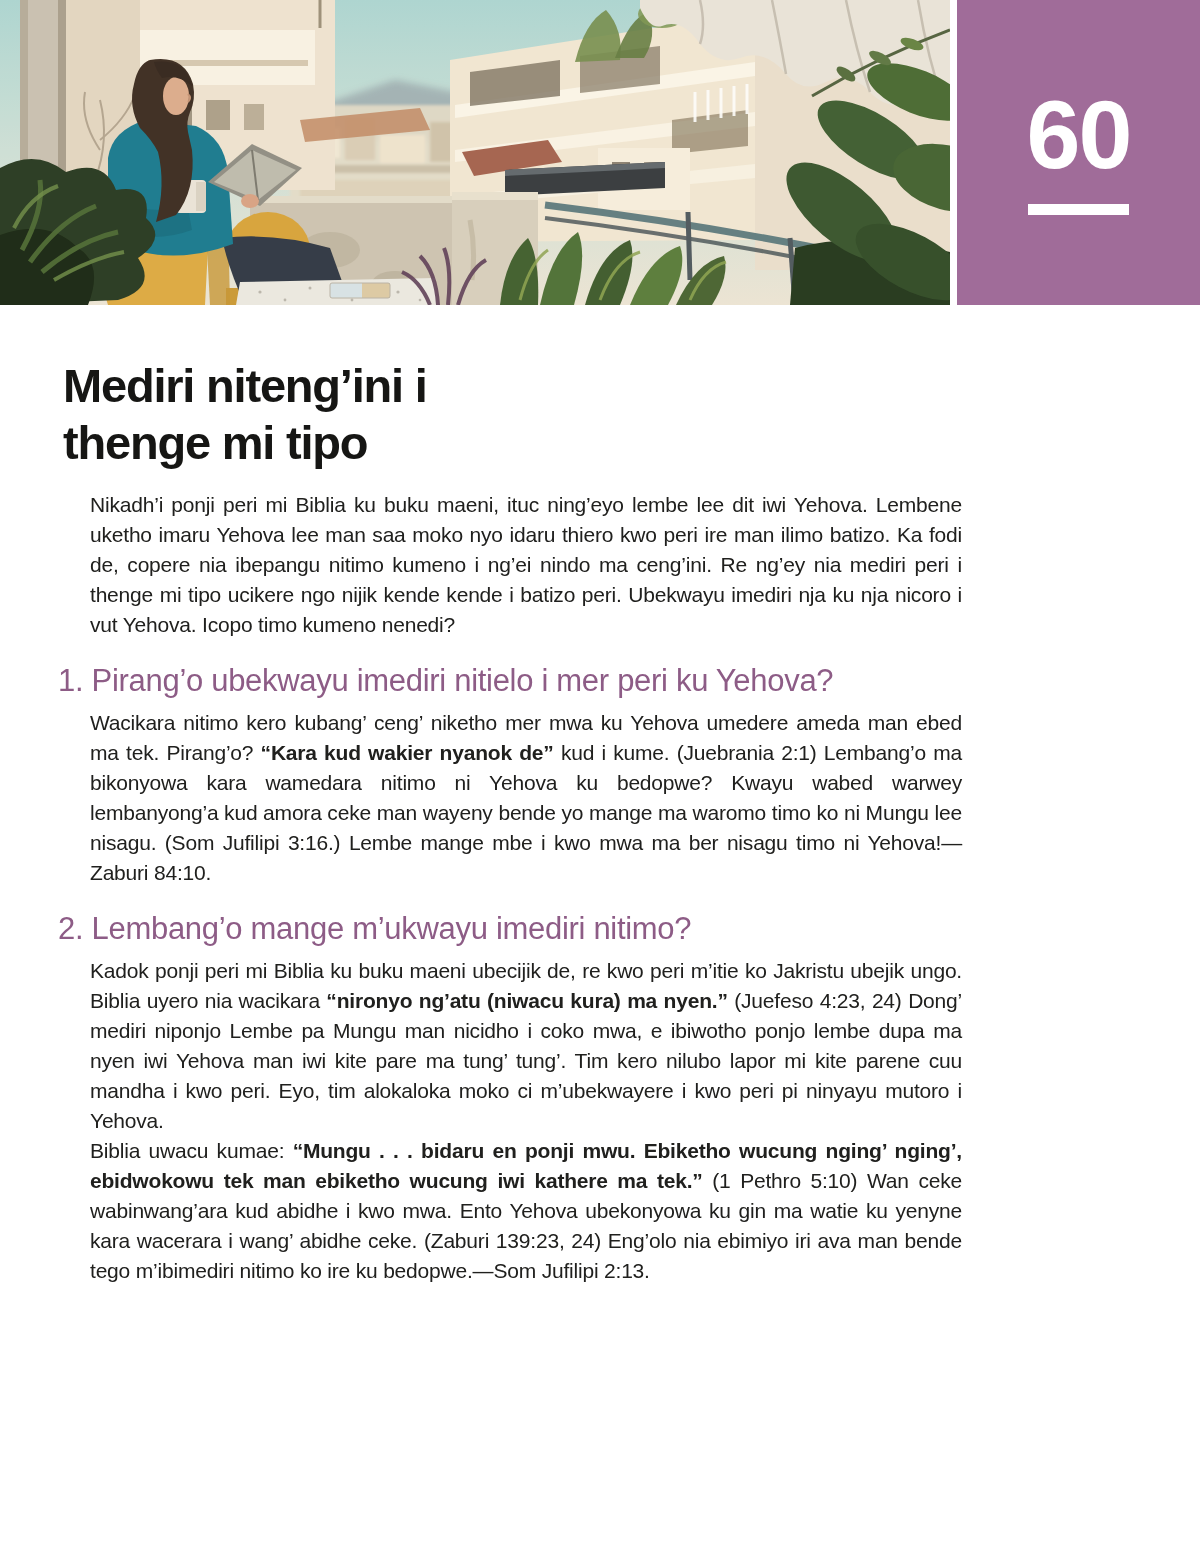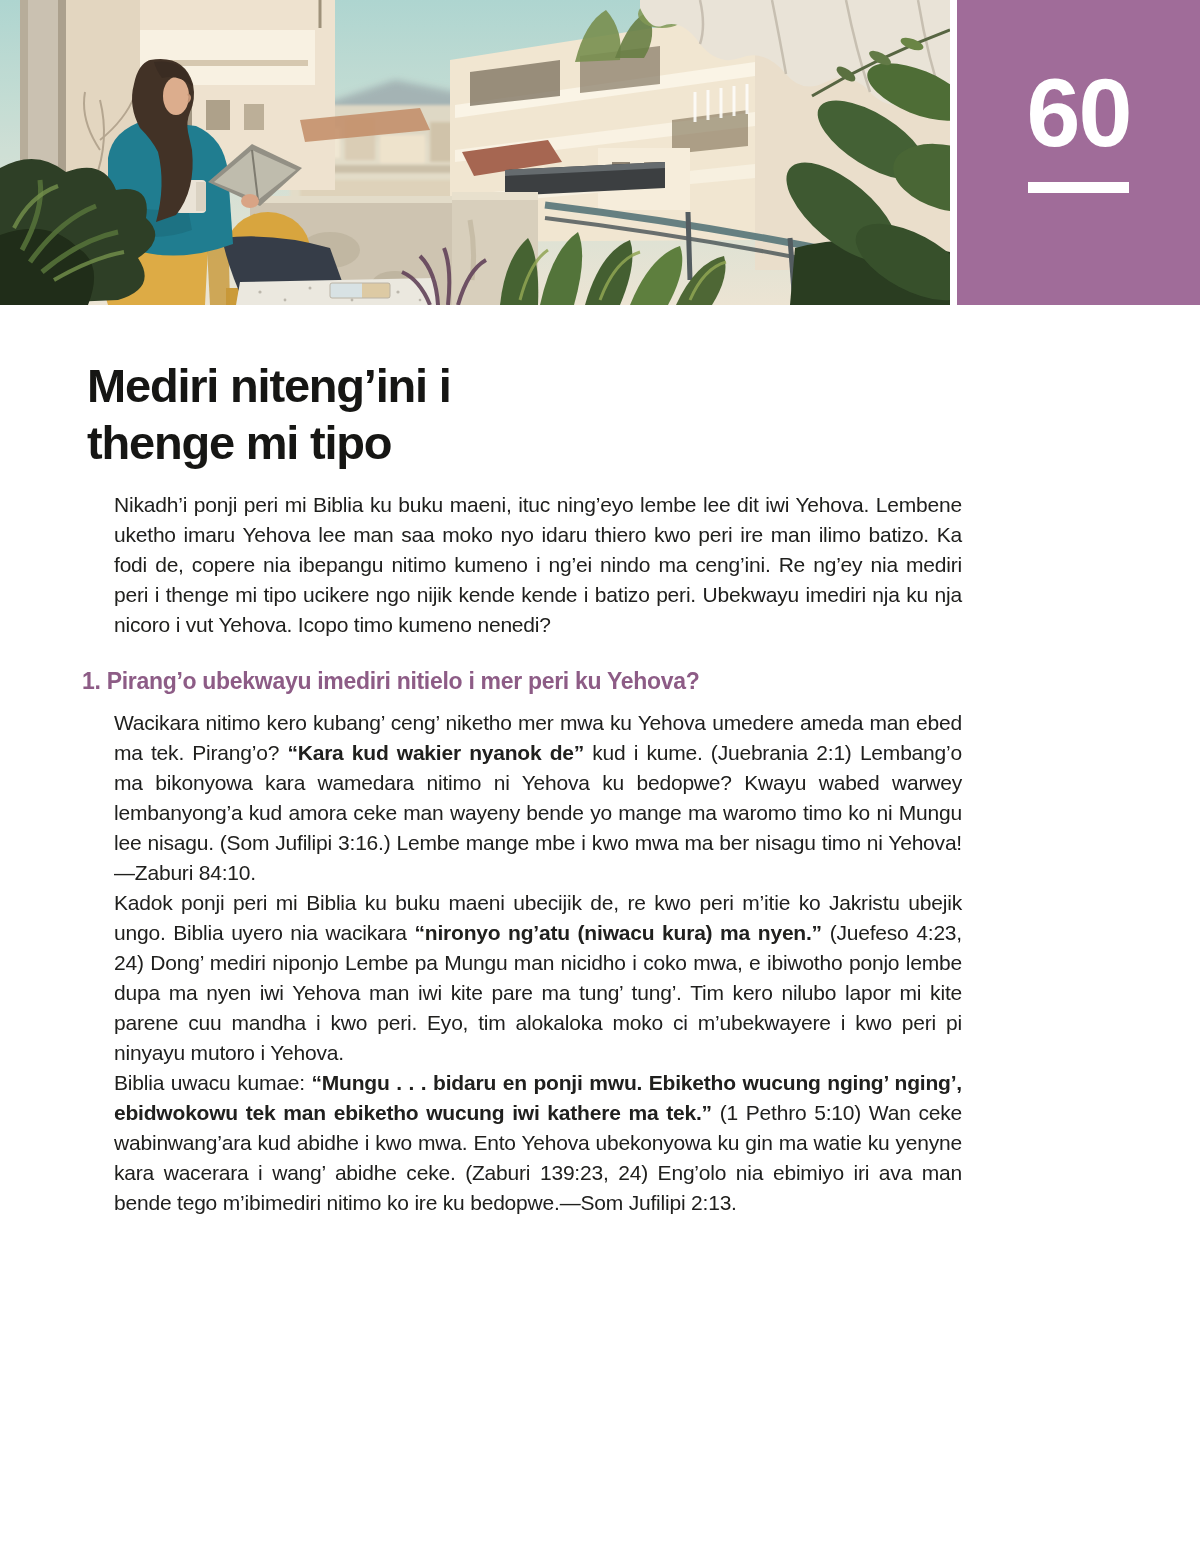--- a/index.html
+++ b/index.html
@@ -22,61 +22,61 @@
   .hero { display: flex; height: 305px; }
   .hero-photo { width: 950px; height: 305px; flex: 0 0 auto; overflow: hidden; }
   .hero-photo svg { display: block; }
   .hero-gap { width: 7px; flex: 0 0 auto; background: #ffffff; }
   .hero-badge {
     flex: 1;
     background: var(--accent);
     display: flex;
     flex-direction: column;
     align-items: center;
-    padding-top: 64px;
+    padding-top: 86px;
     gap: 8px;
   }
   .lesson-number {
     font-size: 97px;
     line-height: 1;
     font-weight: 700;
     color: #ffffff;
     letter-spacing: -2px;
   }
   .lesson-underline {
     width: 101px;
     height: 11px;
     background: #ffffff;
     margin-top: 13px;
   }
   
-  .content { padding: 0 238px 0 114px; }
+  .content { padding: 0 238px 0 90px; }
   .title {
     margin: 52px 0 0 -27px;
     font-size: 47px;
     line-height: 57px;
     font-weight: 700;
     letter-spacing: -1.2px;
     color: #161614;
     white-space: pre-line;
   }
   .body {
     margin: 0;
     font-size: 21px;
     line-height: 30px;
     letter-spacing: -0.2px;
     text-align: justify;
     color: #20201e;
   }
   .intro { margin-top: 19px; }
   .question {
     margin: 26px 0 12px -32px;
-    font-size: 23px;
+    font-size: 31px;
     line-height: 30px;
-    font-weight: 700;
+    font-weight: 400;
     letter-spacing: -0.3px;
     color: var(--heading);
   }
 </style>
 </head>
 <body>
 
 <div class="page">
 
   <header class="hero">
@@ -305,20 +305,21 @@
 thenge mi tipo</h1>
 
     <p class="body intro">Nikadh’i ponji peri mi Biblia ku buku maeni, ituc ning’eyo lembe lee dit iwi Yehova. Lembene uketho imaru Yehova lee man saa moko nyo idaru thiero kwo peri ire man ilimo batizo. Ka fodi de, copere nia ibepangu nitimo kumeno i ng’ei nindo ma ceng’ini. Re ng’ey nia mediri peri i thenge mi tipo ucikere ngo nijik kende kende i batizo peri. Ubekwayu imediri nja ku nja nicoro i vut Yehova. Icopo timo kumeno nenedi?</p>
 
     <section>
       <h2 class="question">1. Pirang’o ubekwayu imediri nitielo i mer peri ku Yehova?</h2>
       <p class="body"><span>Wacikara nitimo kero kubang’ ceng’ niketho mer mwa ku Yehova umedere ameda man ebed ma tek. Pirang’o? </span><span style="font-weight: 700;">“Kara kud wakier nyanok de”</span><span> kud i kume. (Juebrania 2:1) Lembang’o ma bikonyowa kara wamedara nitimo ni Yehova ku bedopwe? Kwayu wabed warwey lembanyong’a kud amora ceke man wayeny bende yo mange ma waromo timo ko ni Mungu lee nisagu. (Som Jufilipi 3:16.) Lembe mange mbe i kwo mwa ma ber nisagu timo ni Yehova!—Zaburi 84:10.</span></p>
     </section>
 
     <section>
+      <h2 class="question">2. Lembang’o mange m’ukwayu imediri nitimo?</h2>
       <p class="body"><span>Kadok ponji peri mi Biblia ku buku maeni ubecijik de, re kwo peri m’itie ko Jakristu ubejik ungo. Biblia uyero nia wacikara </span><span style="font-weight: 700;">“nironyo ng’atu (niwacu kura) ma nyen.”</span><span> (Juefeso 4:23, 24) Dong’ mediri niponjo Lembe pa Mungu man nicidho i coko mwa, e ibiwotho ponjo lembe dupa ma nyen iwi Yehova man iwi kite pare ma tung’ tung’. Tim kero nilubo lapor mi kite parene cuu mandha i kwo peri. Eyo, tim alokaloka moko ci m’ubekwayere i kwo peri pi ninyayu mutoro i Yehova.</span></p>
     </section>
 
     <section>
       <p class="body"><span>Biblia uwacu kumae: </span><span style="font-weight: 700;">“Mungu . . . bidaru en ponji mwu. Ebiketho wucung nging’ nging’, ebidwokowu tek man ebiketho wucung iwi kathere ma tek.”</span><span> (1 Pethro 5:10) Wan ceke wabinwang’ara kud abidhe i kwo mwa. Ento Yehova ubekonyowa ku gin ma watie ku yenyne kara wacerara i wang’ abidhe ceke. (Zaburi 139:23, 24) Eng’olo nia ebimiyo iri ava man bende tego m’ibimediri nitimo ko ire ku bedopwe.—Som Jufilipi 2:13.</span></p>
     </section>
   </main>
 
 </div>
 

